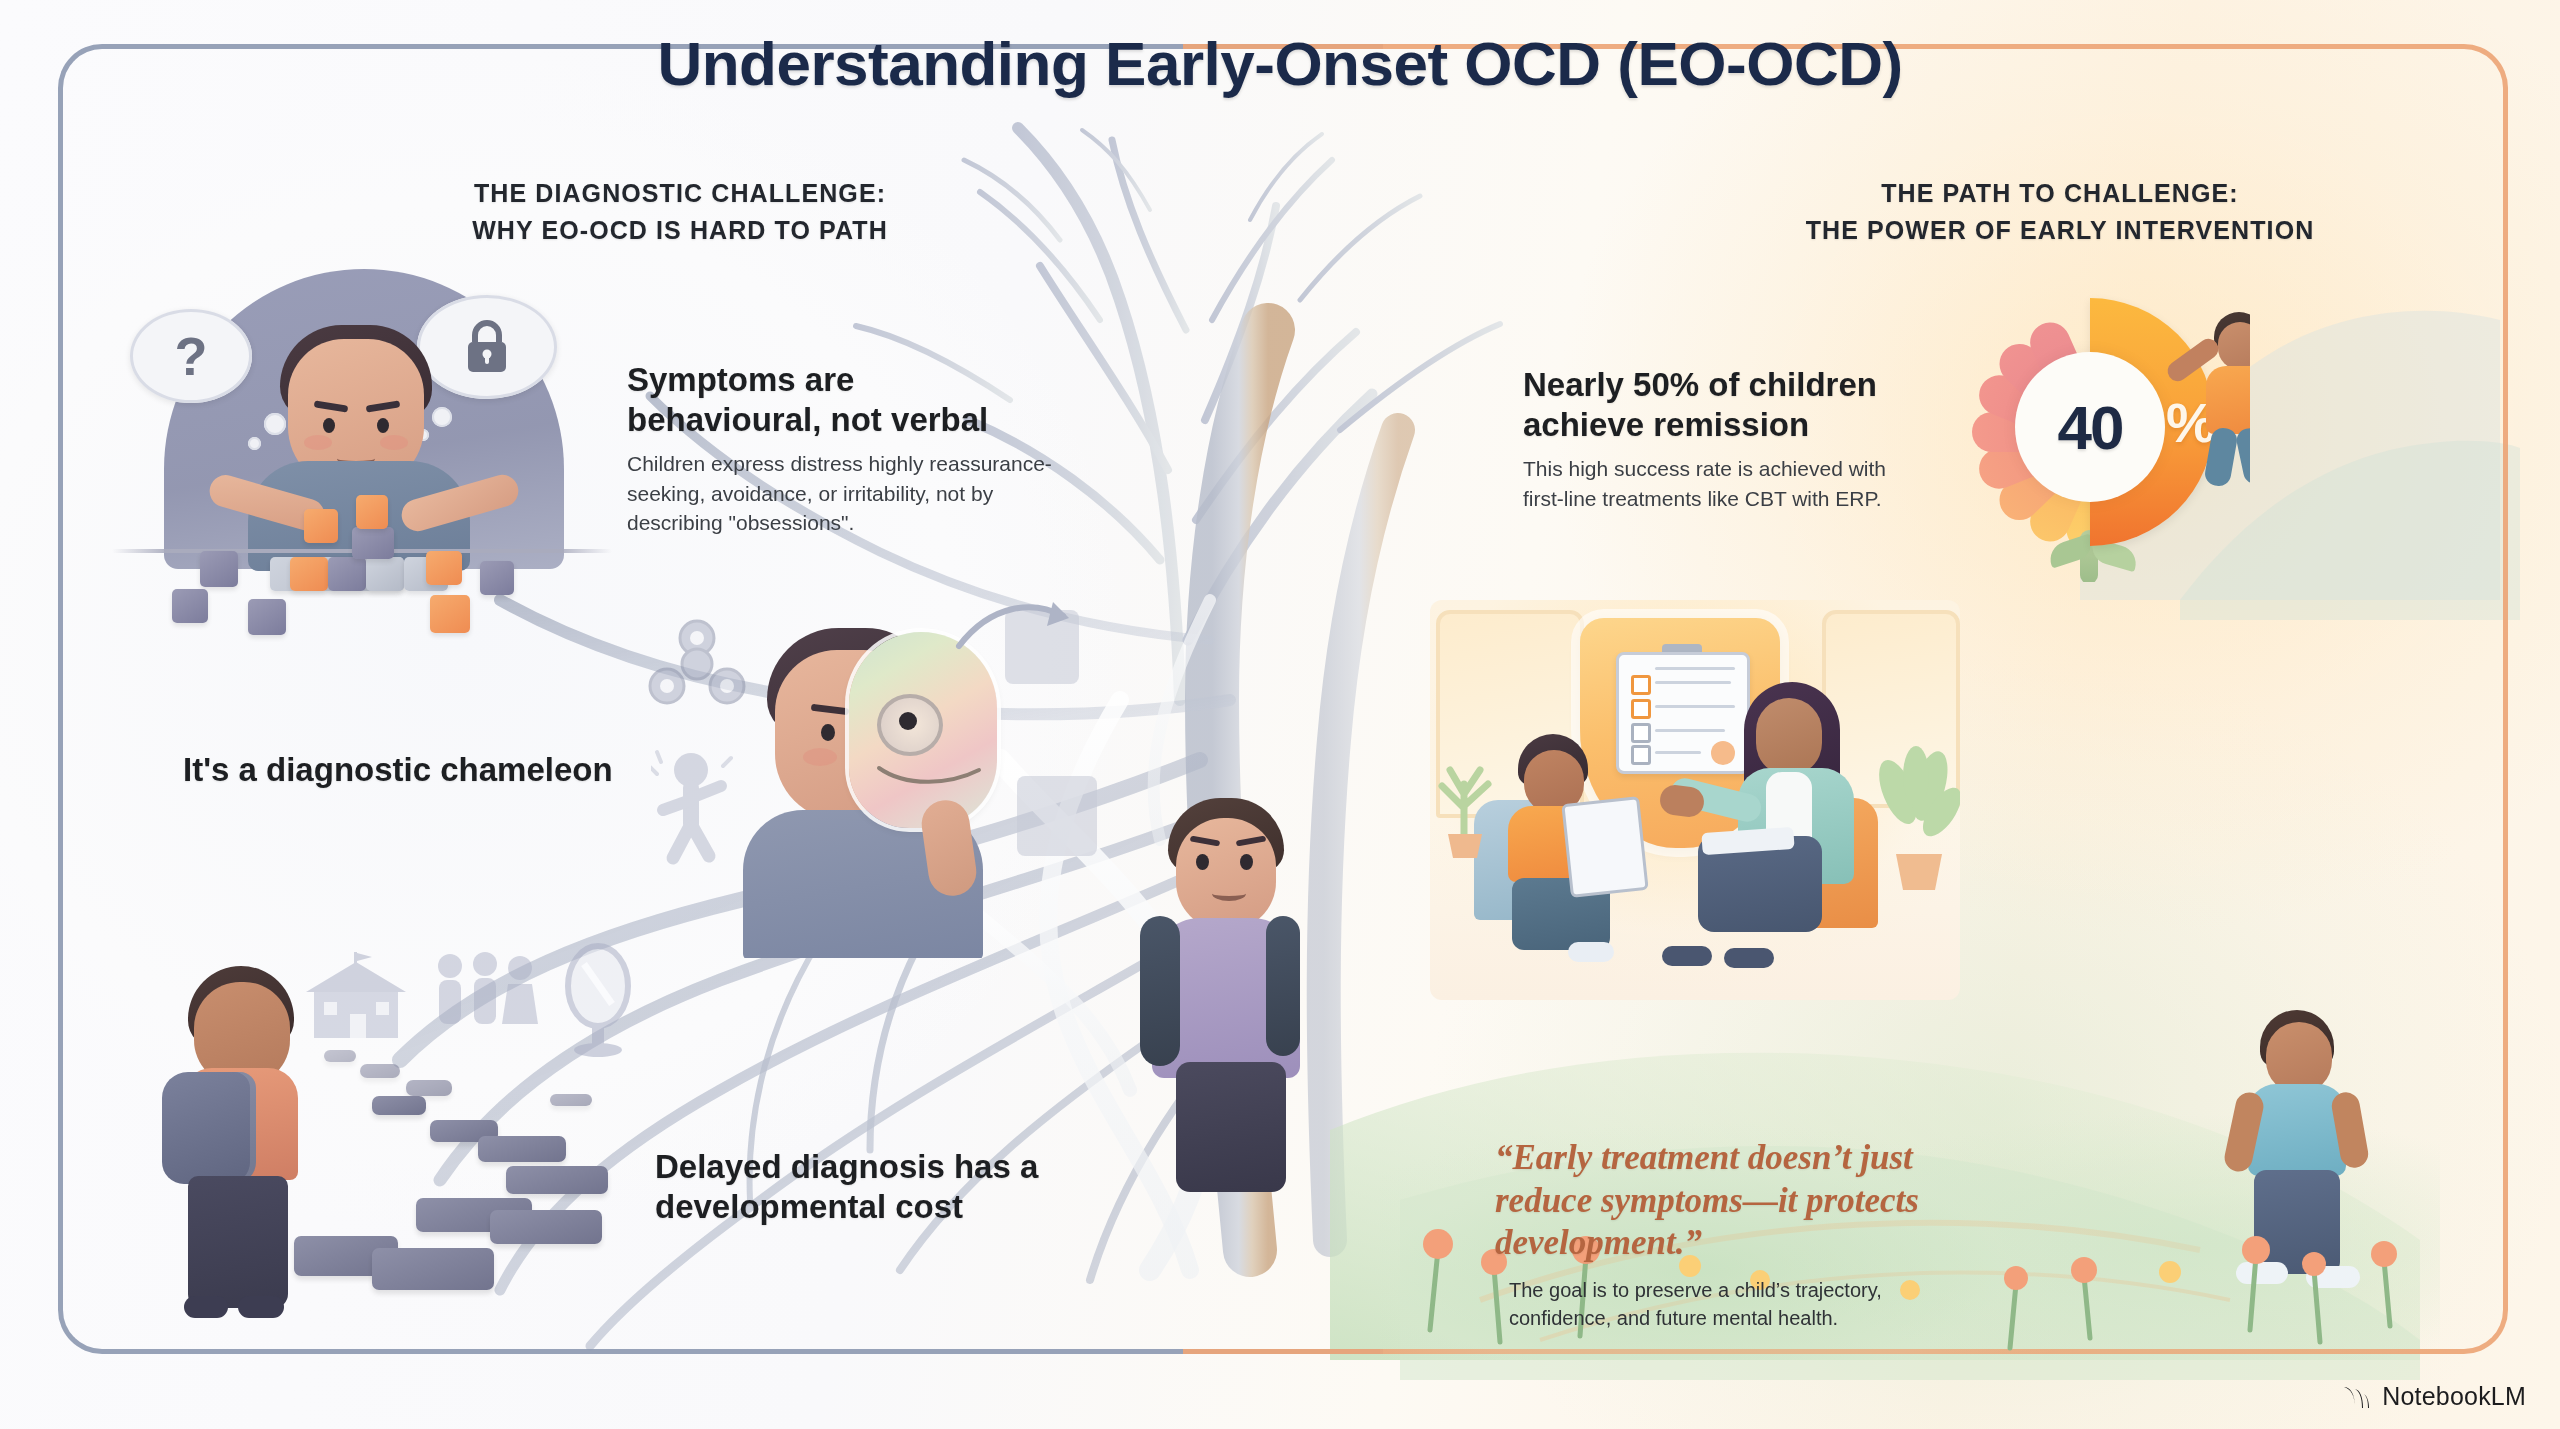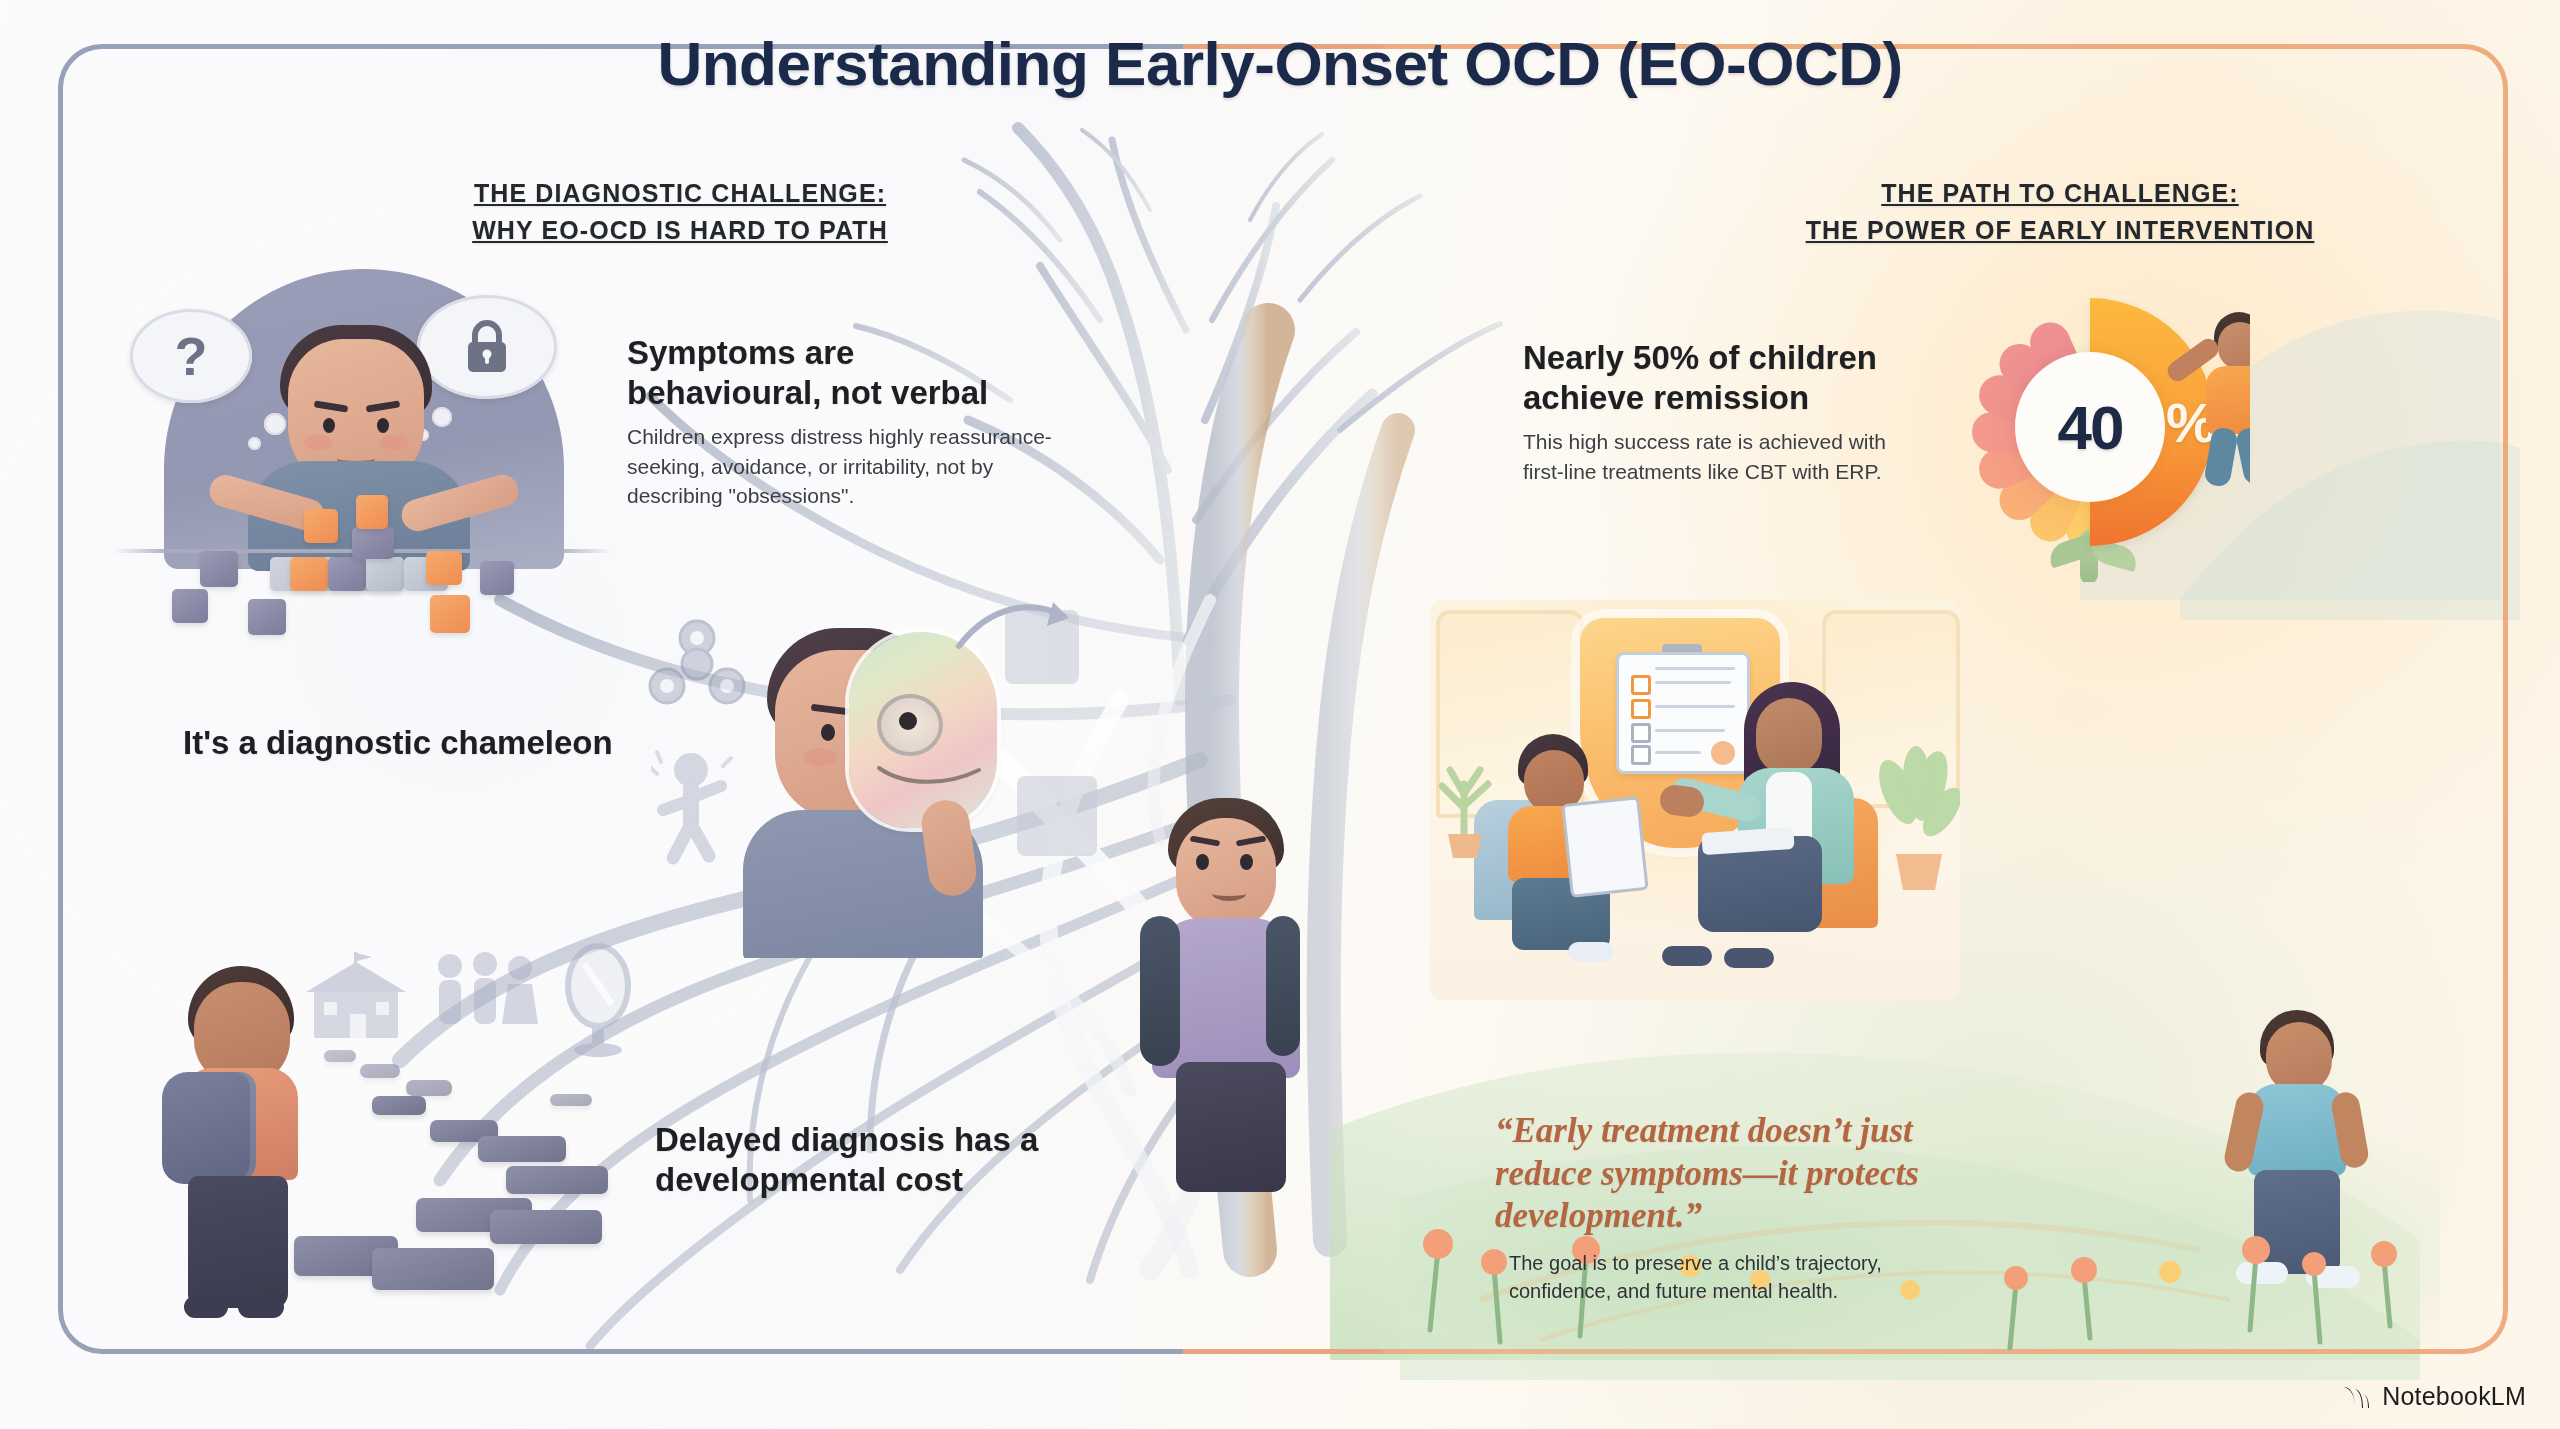--- a/index.html
+++ b/index.html
@@ -72,27 +72,26 @@
 
   .section-head {
     position: absolute;
     font-size: 25px;
     font-weight: 700;
     letter-spacing: 1.1px;
     color: #23272e;
     line-height: 1.48;
     text-align: center;
     text-shadow: 0 1px 2px rgba(0,0,0,.10);
-    text-decoration: underline;
   }
   .section-head.left  { left: 300px; top: 175px; width: 760px; }
   .section-head.right { left: 1640px; top: 175px; width: 840px; }
 
   
-  .block { position: absolute; }
+  .block { position: absolute; margin-top: 27px; }
   .block h3 {
     margin: 0 0 9px 0;
     font-size: 33px;
     font-weight: 700;
     line-height: 1.21;
     color: #1d1f22;
     text-shadow: 0 1px 2px rgba(0,0,0,.10);
   }
   .block p {
     margin: 0;

